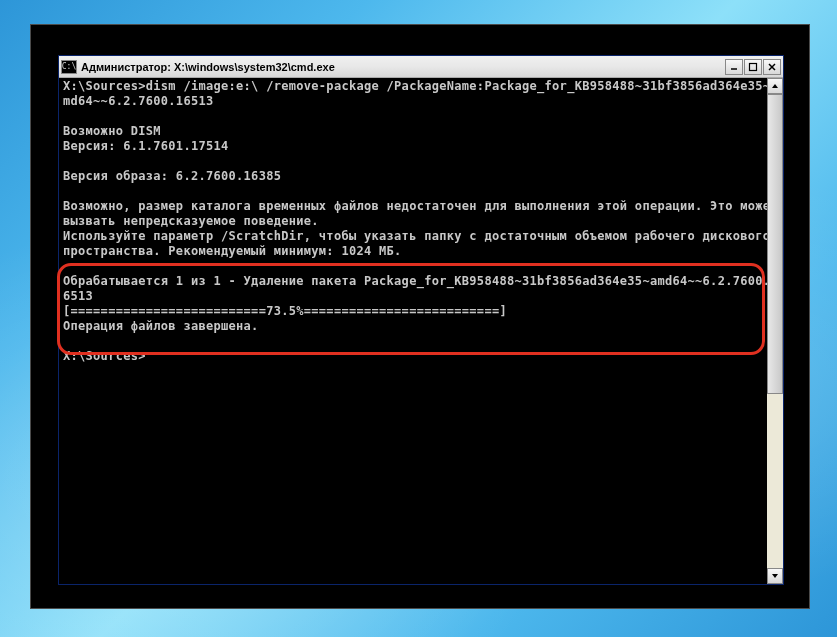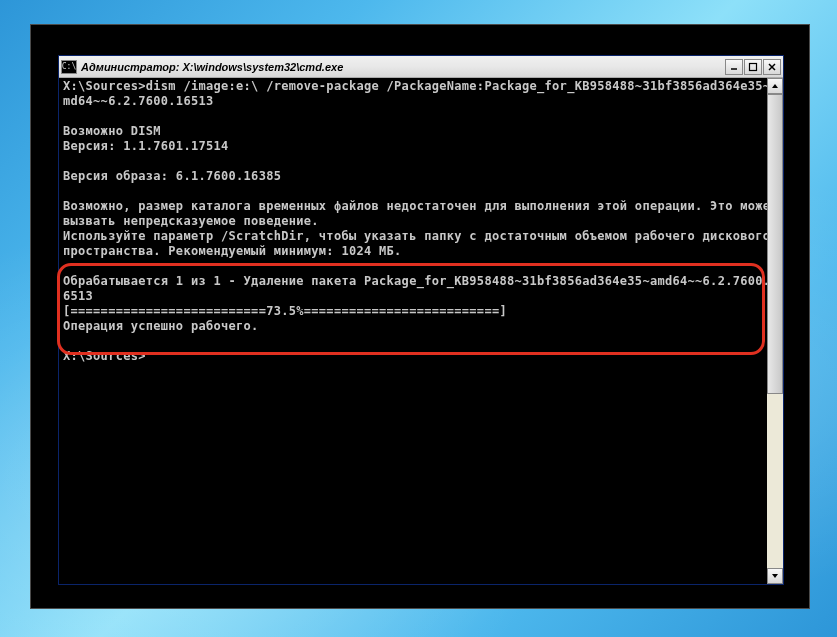--- a/index.html
+++ b/index.html
@@ -58,21 +58,20 @@
       color: #ccc;
       font-family: monospace;
       border: 1px solid #888;
     }
     .titlebar-text {
       flex: 1;
       font-weight: bold;
       color: #000;
       white-space: nowrap;
       overflow: hidden;
-      font-style: italic;
     }
     .titlebar-buttons {
       display: flex;
       gap: 0;
     }
     .titlebar-btn {
       width: 18px;
       height: 16px;
       background: linear-gradient(to bottom, #f8f8f8, #d8d8d8);
       border: 1px solid #888;
@@ -176,30 +175,30 @@
             <line x1="2" y1="2" x2="8" y2="8" stroke="#000" stroke-width="1.5"></line>
             <line x1="8" y1="2" x2="2" y2="8" stroke="#000" stroke-width="1.5"></line>
           </svg>
       </div>
     </div>
   </div>
   <div class="terminal">
     <div class="terminal-content"><span>X:\Sources&gt;dism /image:e:\ /remove-package /PackageName:Package_for_KB958488~31bf3856ad364e35~amd64~~6.2.7600.16513</span>
 <span></span>
 <span>Возможно DISM</span>
-<span>Версия: 1.1.7601.17514</span>
-<span></span>
-<span>Версия образа: 6.1.7600.16385</span>
+<span>Версия: 6.1.7601.17514</span>
+<span></span>
+<span>Версия образа: 6.2.7600.16385</span>
 <span></span>
 <span>Возможно, размер каталога временных файлов недостаточен для выполнения этой операции. Это может вызвать непредсказуемое поведение.</span>
 <span>Используйте параметр /ScratchDir, чтобы указать папку с достаточным объемом рабочего дискового пространства. Рекомендуемый минимум: 1024 МБ.</span>
 <span></span>
 <span>Обрабатывается 1 из 1 - Удаление пакета Package_for_KB958488~31bf3856ad364e35~amd64~~6.2.7600.16513</span>
 <span>[==========================73.5%==========================]</span>
-<span>Операция успешно рабочего.</span>
+<span>Операция файлов завершена.</span>
 <span></span>
 <span>X:\Sources&gt;</span></div>
     <div class="scrollbar-v">
       <div class="scroll-btn">
         <svg width="8" height="8" viewBox="0 0 8 8">
             <polygon points="4,2 1,6 7,6" fill="#000"></polygon>
           </svg>
       </div>
       <div class="scroll-track">
         <div class="scroll-thumb"></div>

